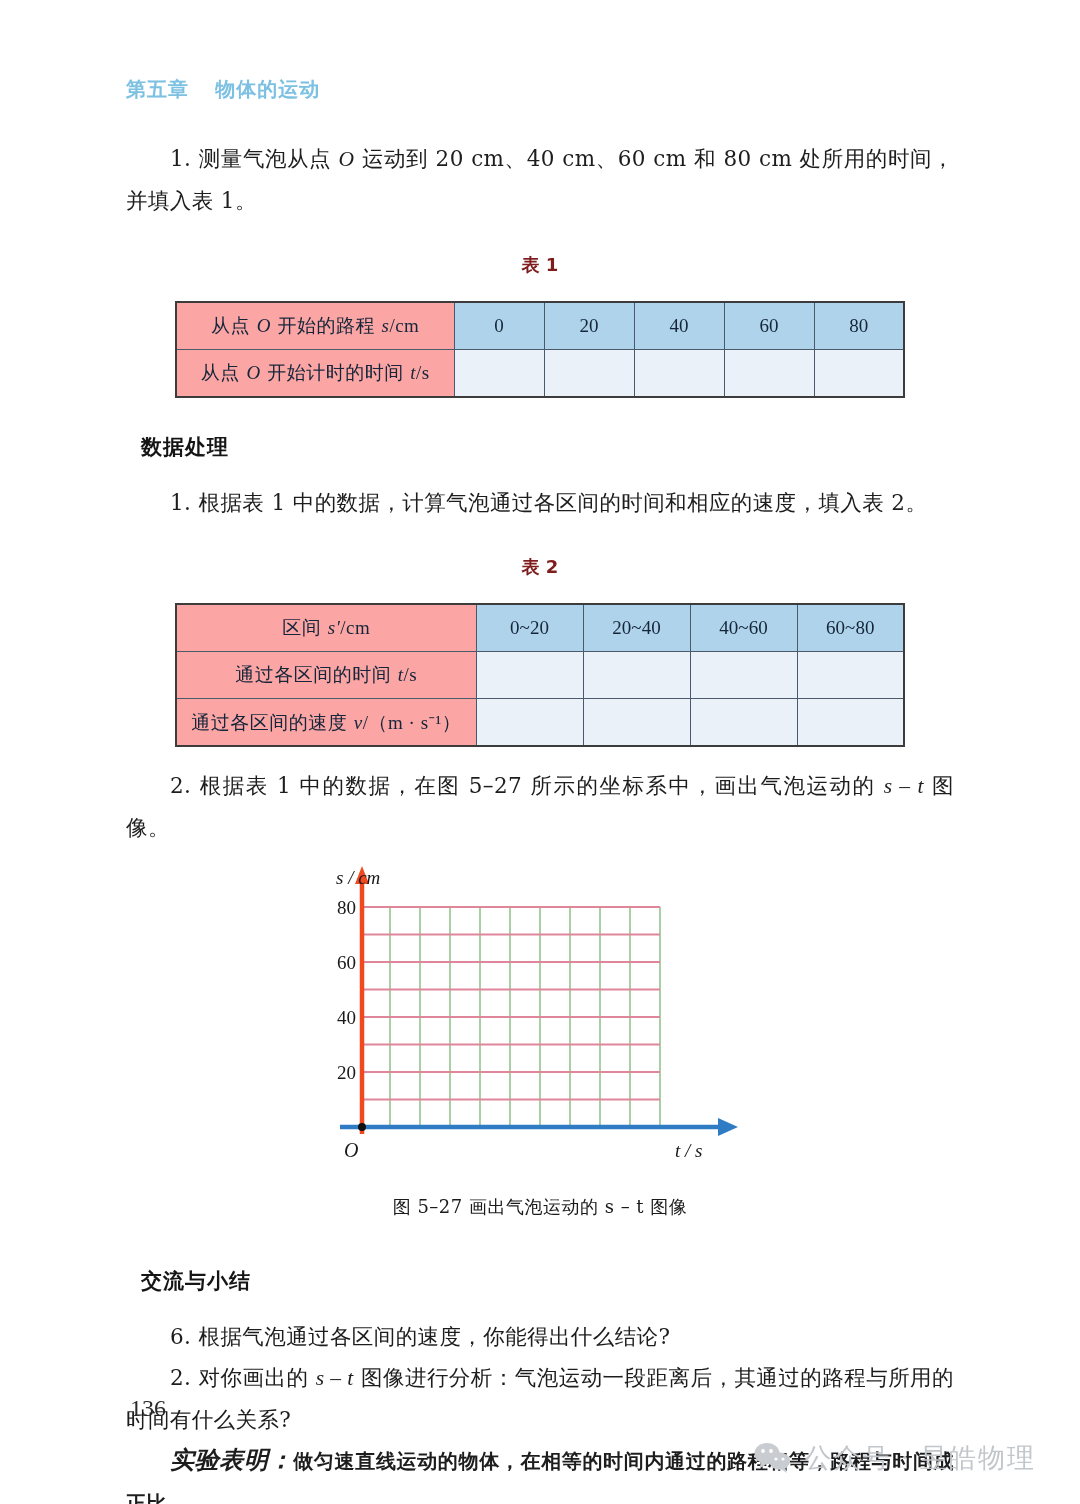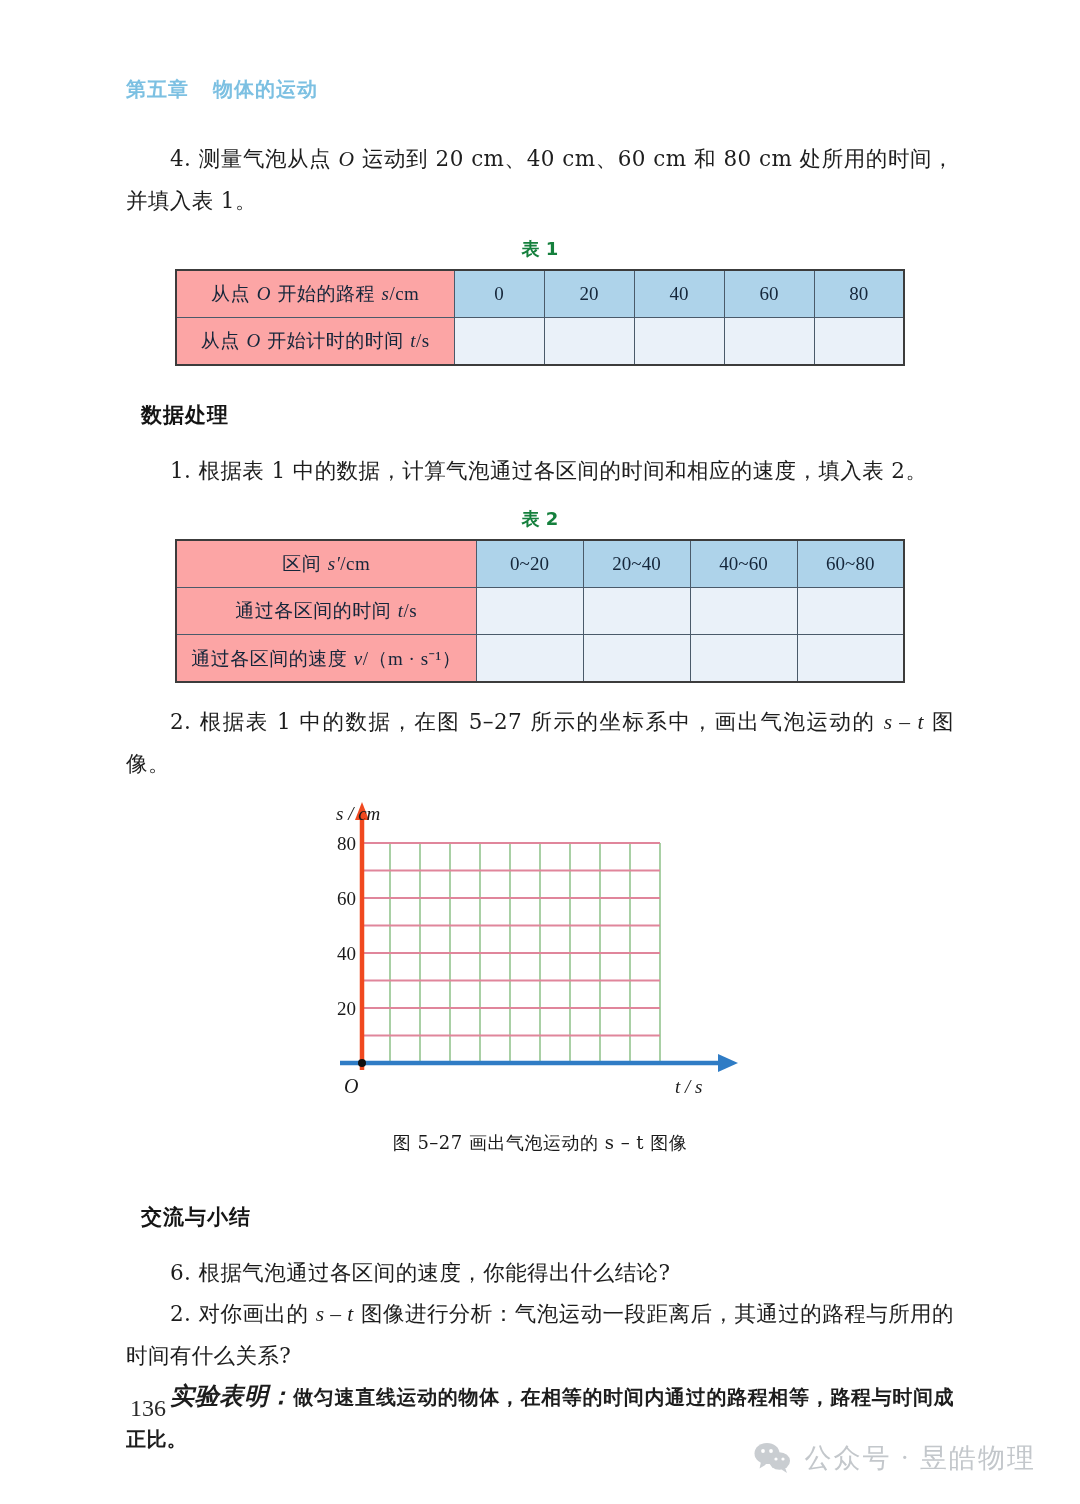--- a/index.html
+++ b/index.html
@@ -19,21 +19,21 @@
   .page {
     position: absolute;
     inset: 0;
   }
 
   
   .running-head {
     position: absolute;
     left: 126px;
     top: 76px;
-    font-family: Liberation Serif, serif;
+    font-family: Liberation Sans, sans-serif;
     font-size: 20px;
     font-weight: bold;
     color: #7cc0e2;
     letter-spacing: 1px;
     white-space: pre;
   }
 
   
   .content {
     position: absolute;
@@ -64,22 +64,22 @@
 
   .it { font-style: italic; font-family: "Liberation Serif", serif; }
   .rm { font-family: "Liberation Serif", serif; font-style: normal; }
 
   
   .table-caption {
     text-align: center;
     font-family: "DejaVu Sans", sans-serif;
     font-size: 18px;
     font-weight: bold;
-    color: #15803d;
-    margin: 0;
+    color: #7f1d1d;
+    margin: 16px;
   }
   table.tbl {
     border-collapse: collapse;
     table-layout: fixed;
     margin: 0 auto;
     border: 2px solid #3c3c3c;
     background: #eef3fa;
   }
   table.tbl td {
     border: 1px solid #4a5a6a;
@@ -142,21 +142,21 @@
 </style>
 </head>
 <body>
 
 <div class="page">
 
   <div class="running-head">第五章    物体的运动</div>
 
   <div class="content">
 
-    <p class="body indent"><span>4. 测量气泡从点 </span><span class="it">O</span><span> 运动到 20 cm、40 cm、60 cm 和 80 cm 处所用的时间，并填入表 1。</span></p>
+    <p class="body indent"><span>1. 测量气泡从点 </span><span class="it">O</span><span> 运动到 20 cm、40 cm、60 cm 和 80 cm 处所用的时间，并填入表 1。</span></p>
 
     <div style="height:16px"></div>
     <p class="table-caption">表 1</p>
     <div style="height:8px"></div>
     <table class="tbl" style="width:728px;">
       <colgroup>
         <col style="width:278px">
         <col style="width:90px">
           <col style="width:90px">
           <col style="width:90px">

